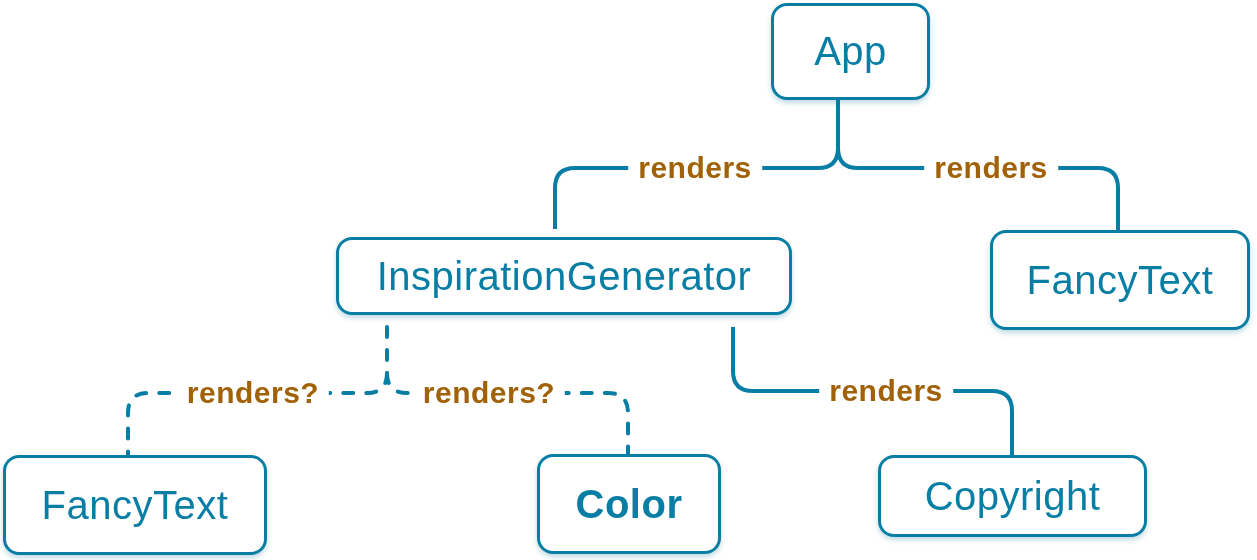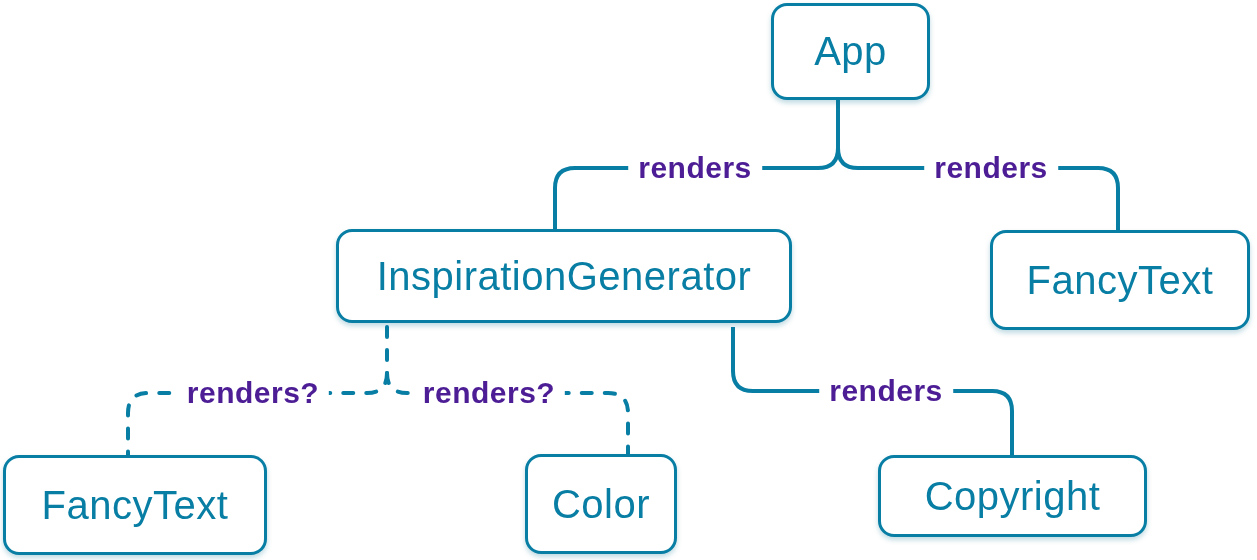--- a/index.html
+++ b/index.html
@@ -44,32 +44,32 @@
     font-size: 40px;
     font-weight: 500;
     letter-spacing: 0.5px;
     box-shadow: 0 3px 5px rgba(7, 110, 145, 0.25);
   }
   .edge-label {
     position: absolute;
     transform: translate(-50%, -50%);
     background: #ffffff;
     padding: 0 10px;
-    color: #4c1d95;
+    color: #a16207;
     font-size: 30px;
     font-weight: 600;
     white-space: nowrap;
     letter-spacing: 0.5px;
   }
   
   .node-app                   { left: 759px; top: 3px;   width: 159px; height: 97px; margin-left: 12px;  }
-  .node-inspiration-generator { left: 336px; top: 229px; width: 456px; height: 94px;  }
+  .node-inspiration-generator { left: 336px; top: 237px; width: 456px; height: 78px;  }
   .node-fancy-text-top        { left: 990px; top: 230px; width: 260px; height: 100px; }
   .node-fancy-text-bottom     { left: 3px;   top: 455px; width: 264px; height: 100px; }
-  .node-color                 { left: 525px; top: 454px; width: 152px; height: 100px; }
+  .node-color                 { left: 537px; top: 454px; width: 184px; height: 100px; font-weight: bold; }
   .node-copyright             { left: 878px; top: 455px; width: 269px; height: 82px; }
   
   .label-app-inspiration      { left: 695px; top: 168px; }
   .label-app-fancytext        { left: 991px; top: 168px; }
   .label-insp-fancytext       { left: 253px; top: 393px; }
   .label-insp-color           { left: 489px; top: 393px; }
   .label-insp-copyright       { left: 886px; top: 391px; }
 </style>
 </head>
 <body>

